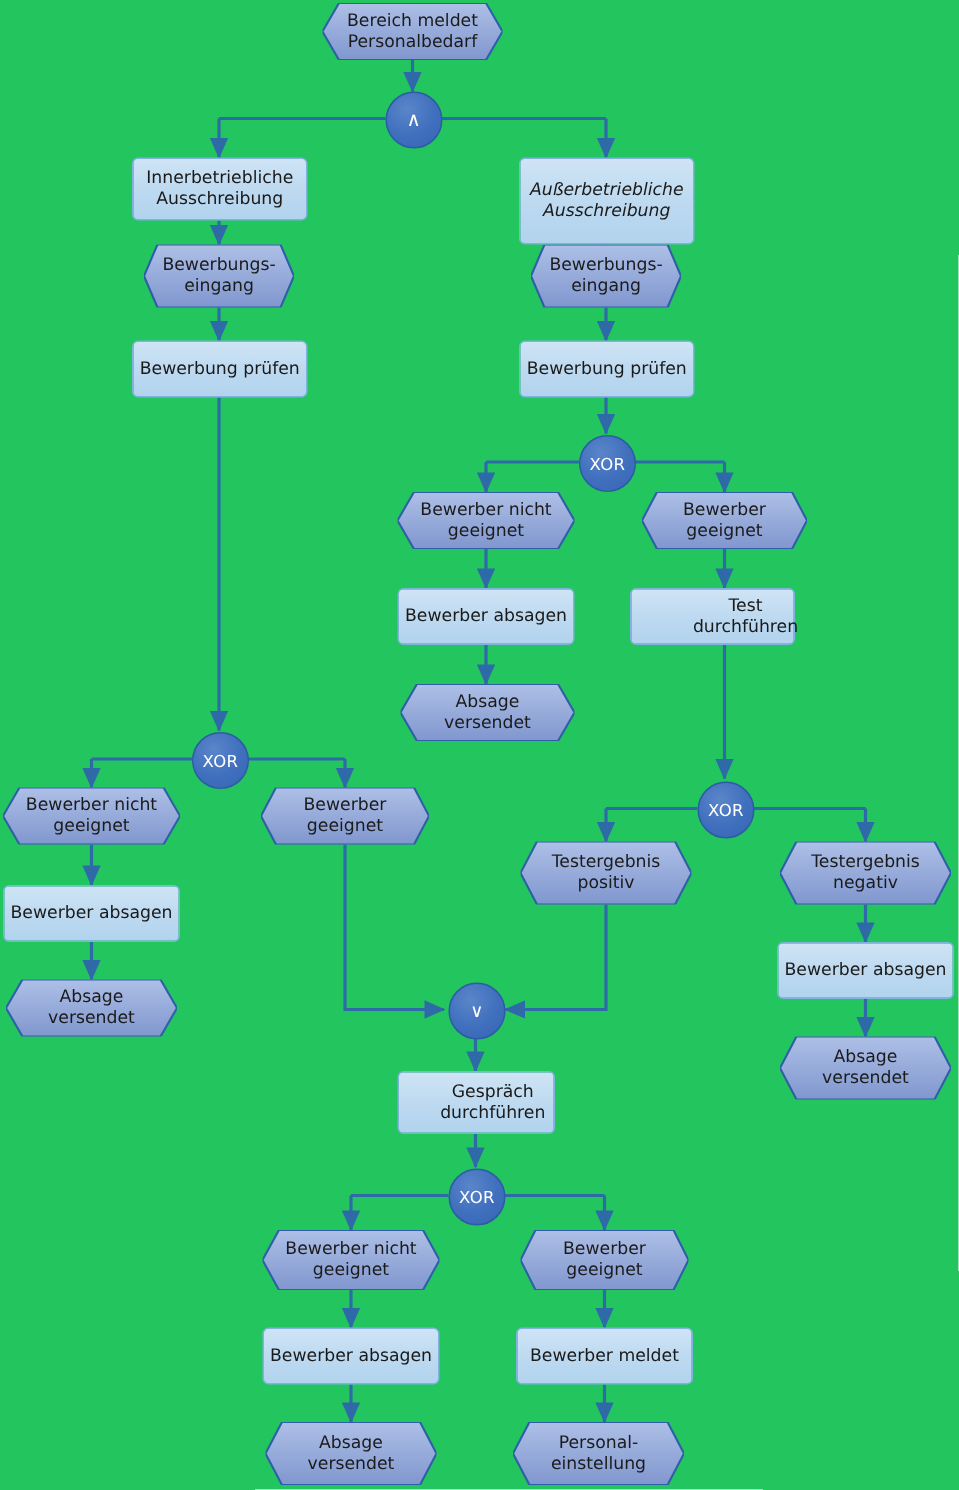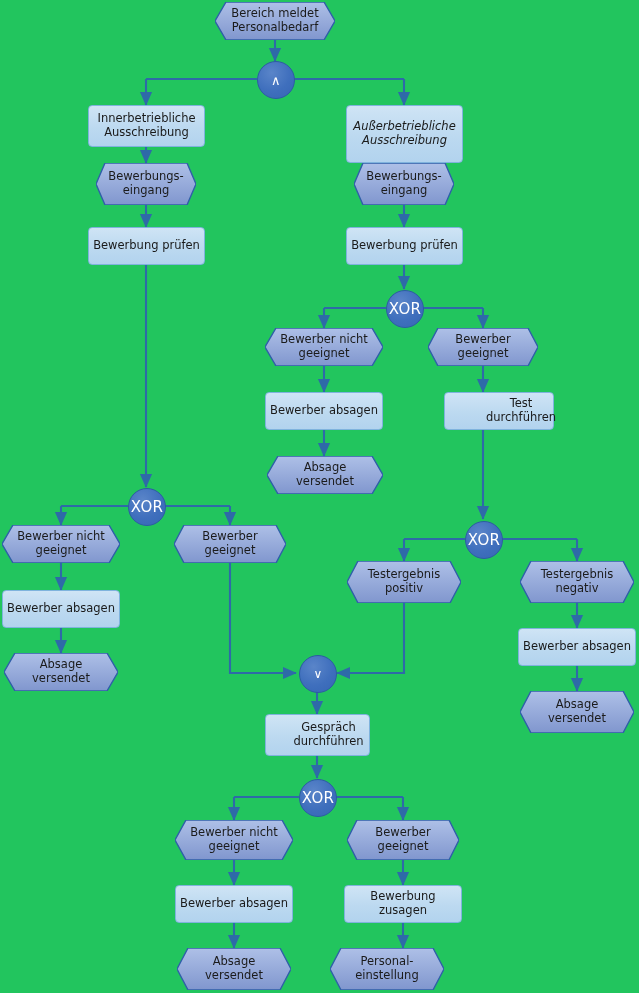--- a/index.html
+++ b/index.html
@@ -56,21 +56,21 @@
   
   .connector{
     position:absolute;
     border-radius:50%;
     background:radial-gradient(circle at 38% 30%,#5a85c9 0%,#3f6fbd 55%,#3566b4 100%);
     border:1px solid #2d5ba4;
     display:flex;
     align-items:center;
     justify-content:center;
     color:#ffffff;
-    font-size:15px;
+    font-size:11px;
     letter-spacing:.3px;
     z-index:4;
   }
   .connector.and{font-size:13px;}
   .connector.or{font-size:12px;}
 </style>
 </head>
 <body>
 
 <div id="canvas">
@@ -267,52 +267,52 @@
   </div>
 
   <div class="hexwrap" style="left:347px;top:820px;width:112px;height:40px;">
     <svg width="112" height="40" viewBox="0 0 112 40">
       <polygon points="0,20 10,0 102,0 112,20 102,40 10,40" fill="url(#eg1)" stroke="#2f5fa8" stroke-width="1.4"></polygon>
     </svg>
     <div class="hexlabel">Bewerber
 geeignet</div>
   </div>
 
-  <div class="hexwrap" style="left:330px;top:948px;width:114px;height:42px;">
+  <div class="hexwrap" style="left:342px;top:948px;width:114px;height:42px;">
     <svg width="114" height="42" viewBox="0 0 114 42">
       <polygon points="0,21 11,0 103,0 114,21 103,42 11,42" fill="url(#eg1)" stroke="#2f5fa8" stroke-width="1.4"></polygon>
     </svg>
     <div class="hexlabel">Personal-
 einstellung</div>
   </div>
 
   <div class="node function" style="left:88px;top:105px;width:117px;height:42px;">Innerbetriebliche
 Ausschreibung</div>
 
   <div class="node function" style="left:88px;top:227px;width:117px;height:38px;">Bewerbung prüfen</div>
 
   <div class="node function" style="left:346px;top:105px;width:117px;height:58px;font-style:italic;">Außerbetriebliche
 Ausschreibung</div>
 
   <div class="node function" style="left:346px;top:227px;width:117px;height:38px;">Bewerbung prüfen</div>
 
   <div class="node function" style="left:265px;top:392px;width:118px;height:38px;">Bewerber absagen</div>
 
-  <div class="node function" style="left:444px;top:392px;width:110px;height:38px;padding-left:44px;">Test durchführen</div>
+  <div class="node function" style="left:420px;top:392px;width:110px;height:38px;padding-left:44px;">Test durchführen</div>
 
   <div class="node function" style="left:2px;top:590px;width:118px;height:38px;">Bewerber absagen</div>
 
   <div class="node function" style="left:518px;top:628px;width:118px;height:38px;">Bewerber absagen</div>
 
   <div class="node function" style="left:265px;top:714px;width:105px;height:42px;padding-left:22px;">Gespräch
 durchführen</div>
 
   <div class="node function" style="left:175px;top:885px;width:118px;height:38px;">Bewerber absagen</div>
 
-  <div class="node function" style="left:344px;top:885px;width:118px;height:38px;">Bewerbung zusagen</div>
+  <div class="node function" style="left:344px;top:885px;width:118px;height:38px;">Bewerber meldet</div>
 
   <div class="connector and" style="left:257px;top:61px;width:36px;height:36px;">∧</div>
 
   <div class="connector" style="left:386px;top:290px;width:36px;height:36px;">XOR</div>
 
   <div class="connector" style="left:128px;top:488px;width:36px;height:36px;">XOR</div>
 
   <div class="connector" style="left:465px;top:521px;width:36px;height:36px;">XOR</div>
 
   <div class="connector or" style="left:299px;top:655px;width:36px;height:36px;">∨</div>

